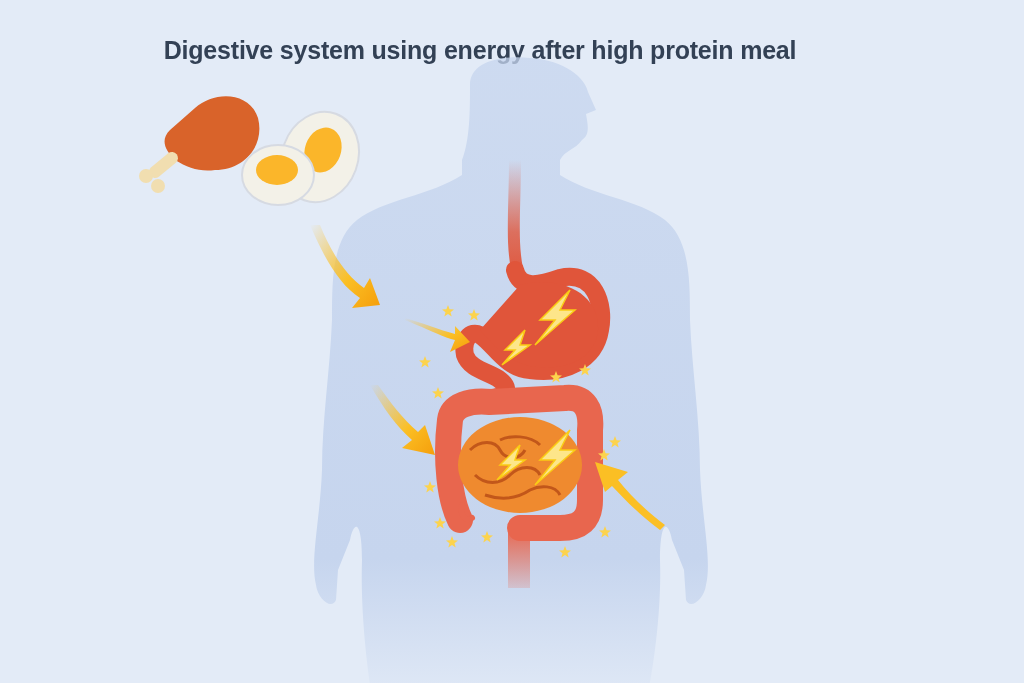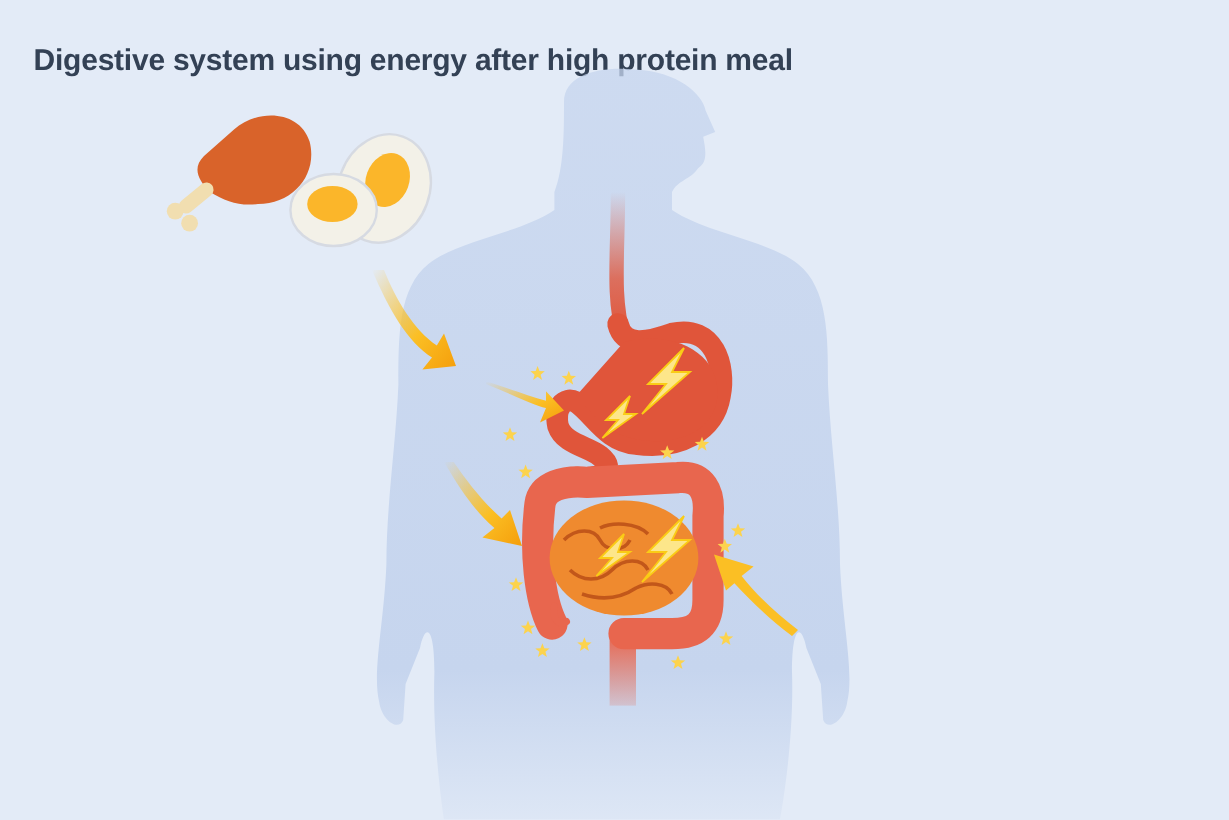--- a/index.html
+++ b/index.html
@@ -1,17 +1,17 @@
 <!DOCTYPE html>
 <html><head>
 <meta charset="utf-8">
 <style>
   html,body{margin:0;padding:0;}
   body{width:1024px;height:683px;overflow:hidden;background:#e3ebf7;font-family:"Liberation Sans",sans-serif;position:relative;}
-  .title{position:absolute;left:0;top:36px;width:892px;text-align:left;padding-left:28px;box-sizing:border-box;font-size:25px;font-weight:bold;color:#334155;letter-spacing:-0.2px;}
+  .title{position:absolute;left:0;top:36px;width:892px;text-align:center;padding-left:68px;box-sizing:border-box;font-size:25px;font-weight:bold;color:#334155;letter-spacing:-0.2px;}
   svg.scene{position:absolute;left:0;top:0;}
 </style>
 </head>
 <body>
 
 <div class="title">Digestive system using energy after high protein meal</div>
 
 <svg class="scene" width="1024" height="683" viewBox="0 0 1024 683">
   <defs>
     <linearGradient id="bodyFade" x1="0" y1="0" x2="0" y2="1">

